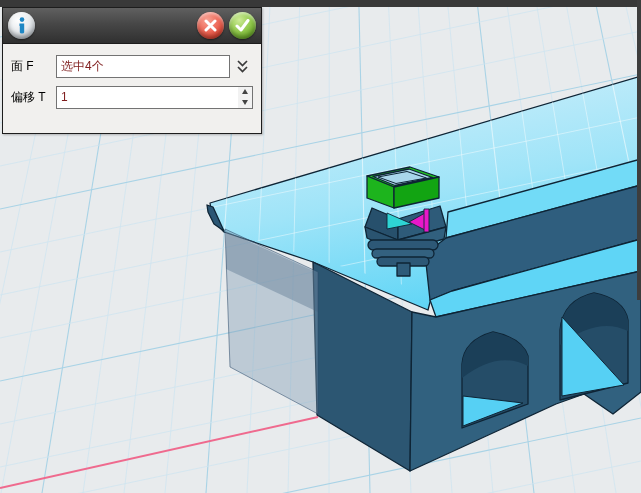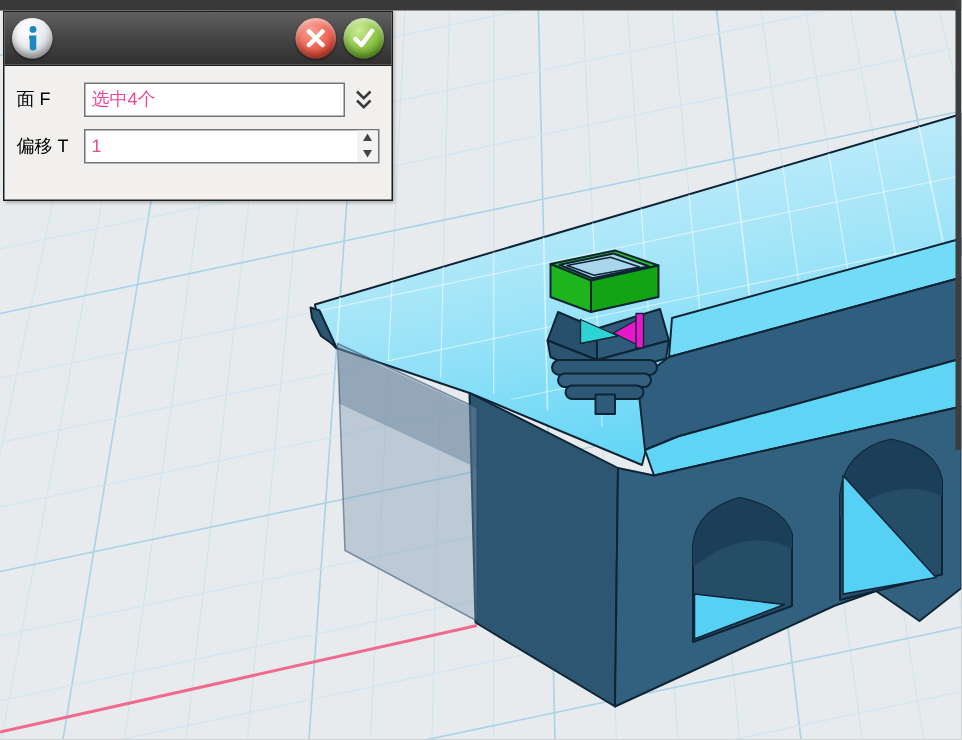--- a/index.html
+++ b/index.html
@@ -28,21 +28,21 @@
     box-shadow:inset 0 -3px 4px rgba(0,0,0,.30), inset 0 2px 3px rgba(255,255,255,.55), 0 1px 2px rgba(0,0,0,.45);
   }
   .info-ball{background:radial-gradient(circle at 38% 30%, #ffffff 0%, #e8ebee 45%, #b9c0c6 80%, #98a0a6 100%);}
   .x-ball{background:radial-gradient(circle at 38% 30%, #f7a294 0%, #ee6a5a 45%, #d03a28 80%, #a82314 100%);margin-left:auto;}
   .ok-ball{background:radial-gradient(circle at 38% 30%, #cdeb96 0%, #93c94e 45%, #61a021 80%, #3f7a0e 100%);margin-left:5px;}
   .dlg-body{padding:10px 8px 8px 8px;}
   .dlg-row{display:flex;align-items:center;height:24px;margin-bottom:7px;}
   .dlg-row:last-child{margin-bottom:16px;}
   .dlg-label{width:45px;font-size:12px;color:#000;flex:0 0 auto;}
   .dlg-input{
-    height:23px;border:1px solid #737373;background:#fff;font-size:12px;color:#ec4899;
+    height:23px;border:1px solid #737373;background:#fff;font-size:12px;color:#7f1d1d;
     padding:1px 4px;font-family:inherit;outline:none;
   }
   #face-input{width:181px;}
   .chevron-btn{width:22px;height:22px;border:none;background:transparent;display:flex;align-items:center;justify-content:center;margin-left:2px;padding:0;}
   .spin-wrap{position:relative;width:199px;height:23px;}
   .spin-wrap .dlg-input{width:100%;padding-right:16px;}
   .spinner{position:absolute;right:1px;top:1px;bottom:1px;width:14px;display:flex;flex-direction:column;}
   .spin-btn{flex:1;display:flex;align-items:center;justify-content:center;background:#f2f2f2;border:none;padding:0;}
   .tri-up{width:0;height:0;border-left:3.5px solid transparent;border-right:3.5px solid transparent;border-bottom:5px solid #444;}
   .tri-down{width:0;height:0;border-left:3.5px solid transparent;border-right:3.5px solid transparent;border-top:5px solid #444;}

